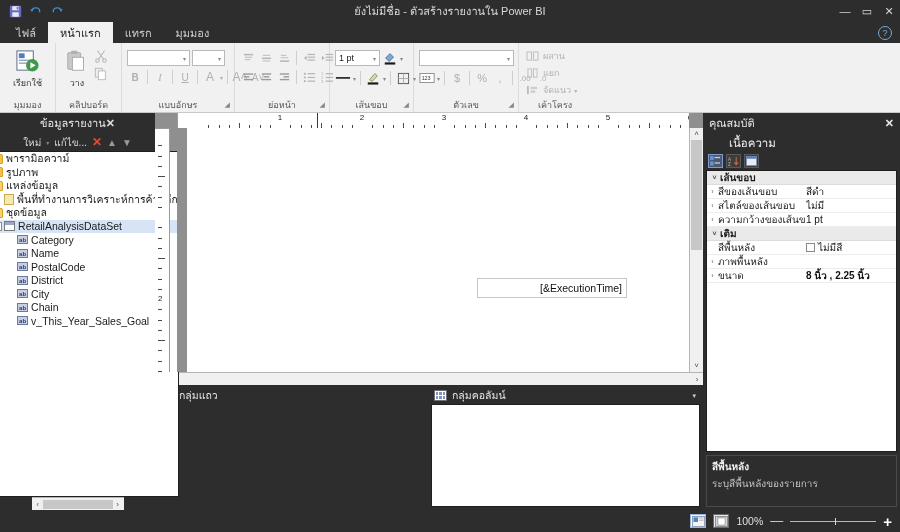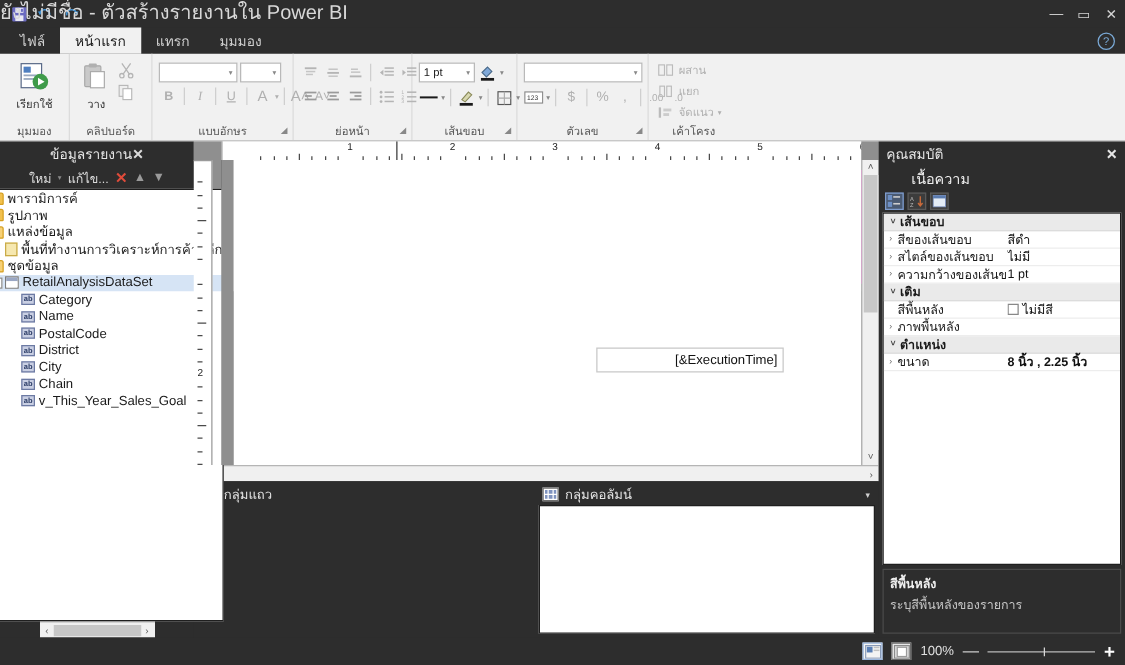--- a/index.html
+++ b/index.html
@@ -11,21 +11,21 @@
     color:#e8e8e8;
     -webkit-font-smoothing: antialiased;
   }
   .app { position:relative; width:900px; height:532px; display:flex; flex-direction:column; background:#2d2d2d; }
 
   
   .titlebar { height:22px; background:#2d2d2d; display:flex; align-items:center; position:relative; flex:0 0 22px; }
   .qat { display:flex; align-items:center; gap:7px; padding-left:8px; }
   .qat .ic { width:14px; height:14px; display:inline-flex; align-items:center; justify-content:center; }
   .qat svg { display:block; }
-  .title-text { position:absolute; left:0; right:0; font-size:16px; color:#d8d8d8; line-height:22px; pointer-events:none; }
+  .title-text { position:absolute; left:0; right:0; text-align:center; font-size:11px; color:#d8d8d8; line-height:22px; pointer-events:none; }
   .winbtns { margin-left:auto; display:flex; align-items:center; height:22px; }
   .winbtn { width:22px; height:22px; display:flex; align-items:center; justify-content:center; color:#d5d5d5; font-size:11px; }
 
   
   .tabstrip { height:21px; background:#2d2d2d; display:flex; align-items:flex-end; padding-left:4px; flex:0 0 21px; position:relative; }
   .tab { height:21px; padding:0 12px; display:flex; align-items:center; font-size:11px; color:#cfcfcf; }
   .tab.active { background:#f1f1f1; color:#1a1a1a; }
   .help-ic { position:absolute; right:8px; top:4px; width:14px; height:14px; border:1px solid #7aa9d6; border-radius:50%; color:#7aa9d6; font-size:9px; display:flex; align-items:center; justify-content:center; }
 
   
@@ -489,21 +489,21 @@
         <span class="caret">▾</span>
         <span>แก้ไข...</span>
         <span class="xdel">✕</span>
         <span class="arw">▲</span>
         <span class="arw">▼</span>
       </div>
       <div class="tree" id="tree">
           <div class="tnode" style="padding-left: 3px;">
             <span class="exp none"></span>
             <span class="folder"></span>
-            <span>พารามิการค์</span>
+            <span>พารามิอความ์</span>
           </div>
           <div class="tnode" style="padding-left: 3px;">
             <span class="exp none"></span>
             <span class="folder"></span>
             <span>รูปภาพ</span>
           </div>
           <div class="tnode" style="padding-left: 3px;">
             <span class="exp">−</span>
             <span class="folder open"></span>
             <span>แหล่งข้อมูล</span>
@@ -820,24 +820,20 @@
               <span>ไม่มีสี</span>
             </span>
           </div>
           <div class="prow">
             <span class="chev">›</span>
             <span class="pn">ภาพพื้นหลัง</span>
             <span class="pv">
               <span></span>
             </span>
           </div>
-          <div class="pcat">
-            <span class="chev">˅</span>
-            <span>ตำแหน่ง</span>
-          </div>
           <div class="prow">
             <span class="chev">›</span>
             <span class="pn">ขนาด</span>
             <span class="pv bold">
               <span>8 นิ้ว , 2.25 นิ้ว</span>
             </span>
           </div>
         </div>
       <div class="rp-desc">
         <div class="dt">สีพื้นหลัง</div>

